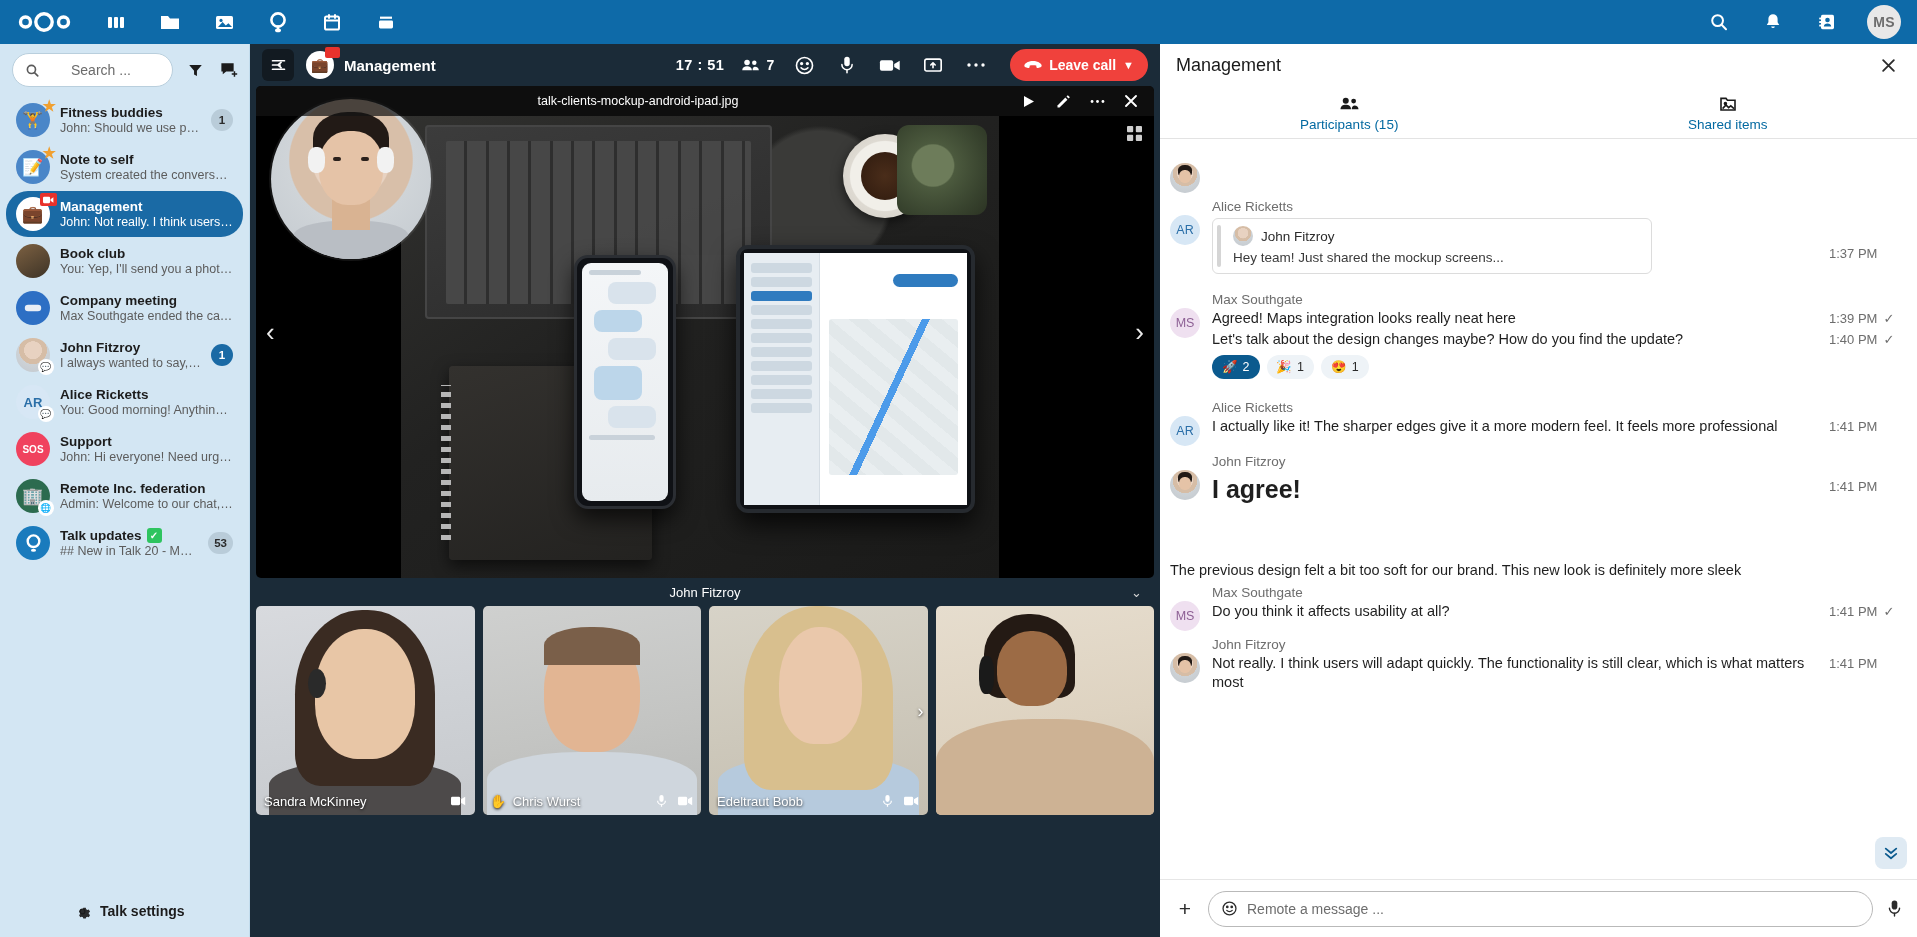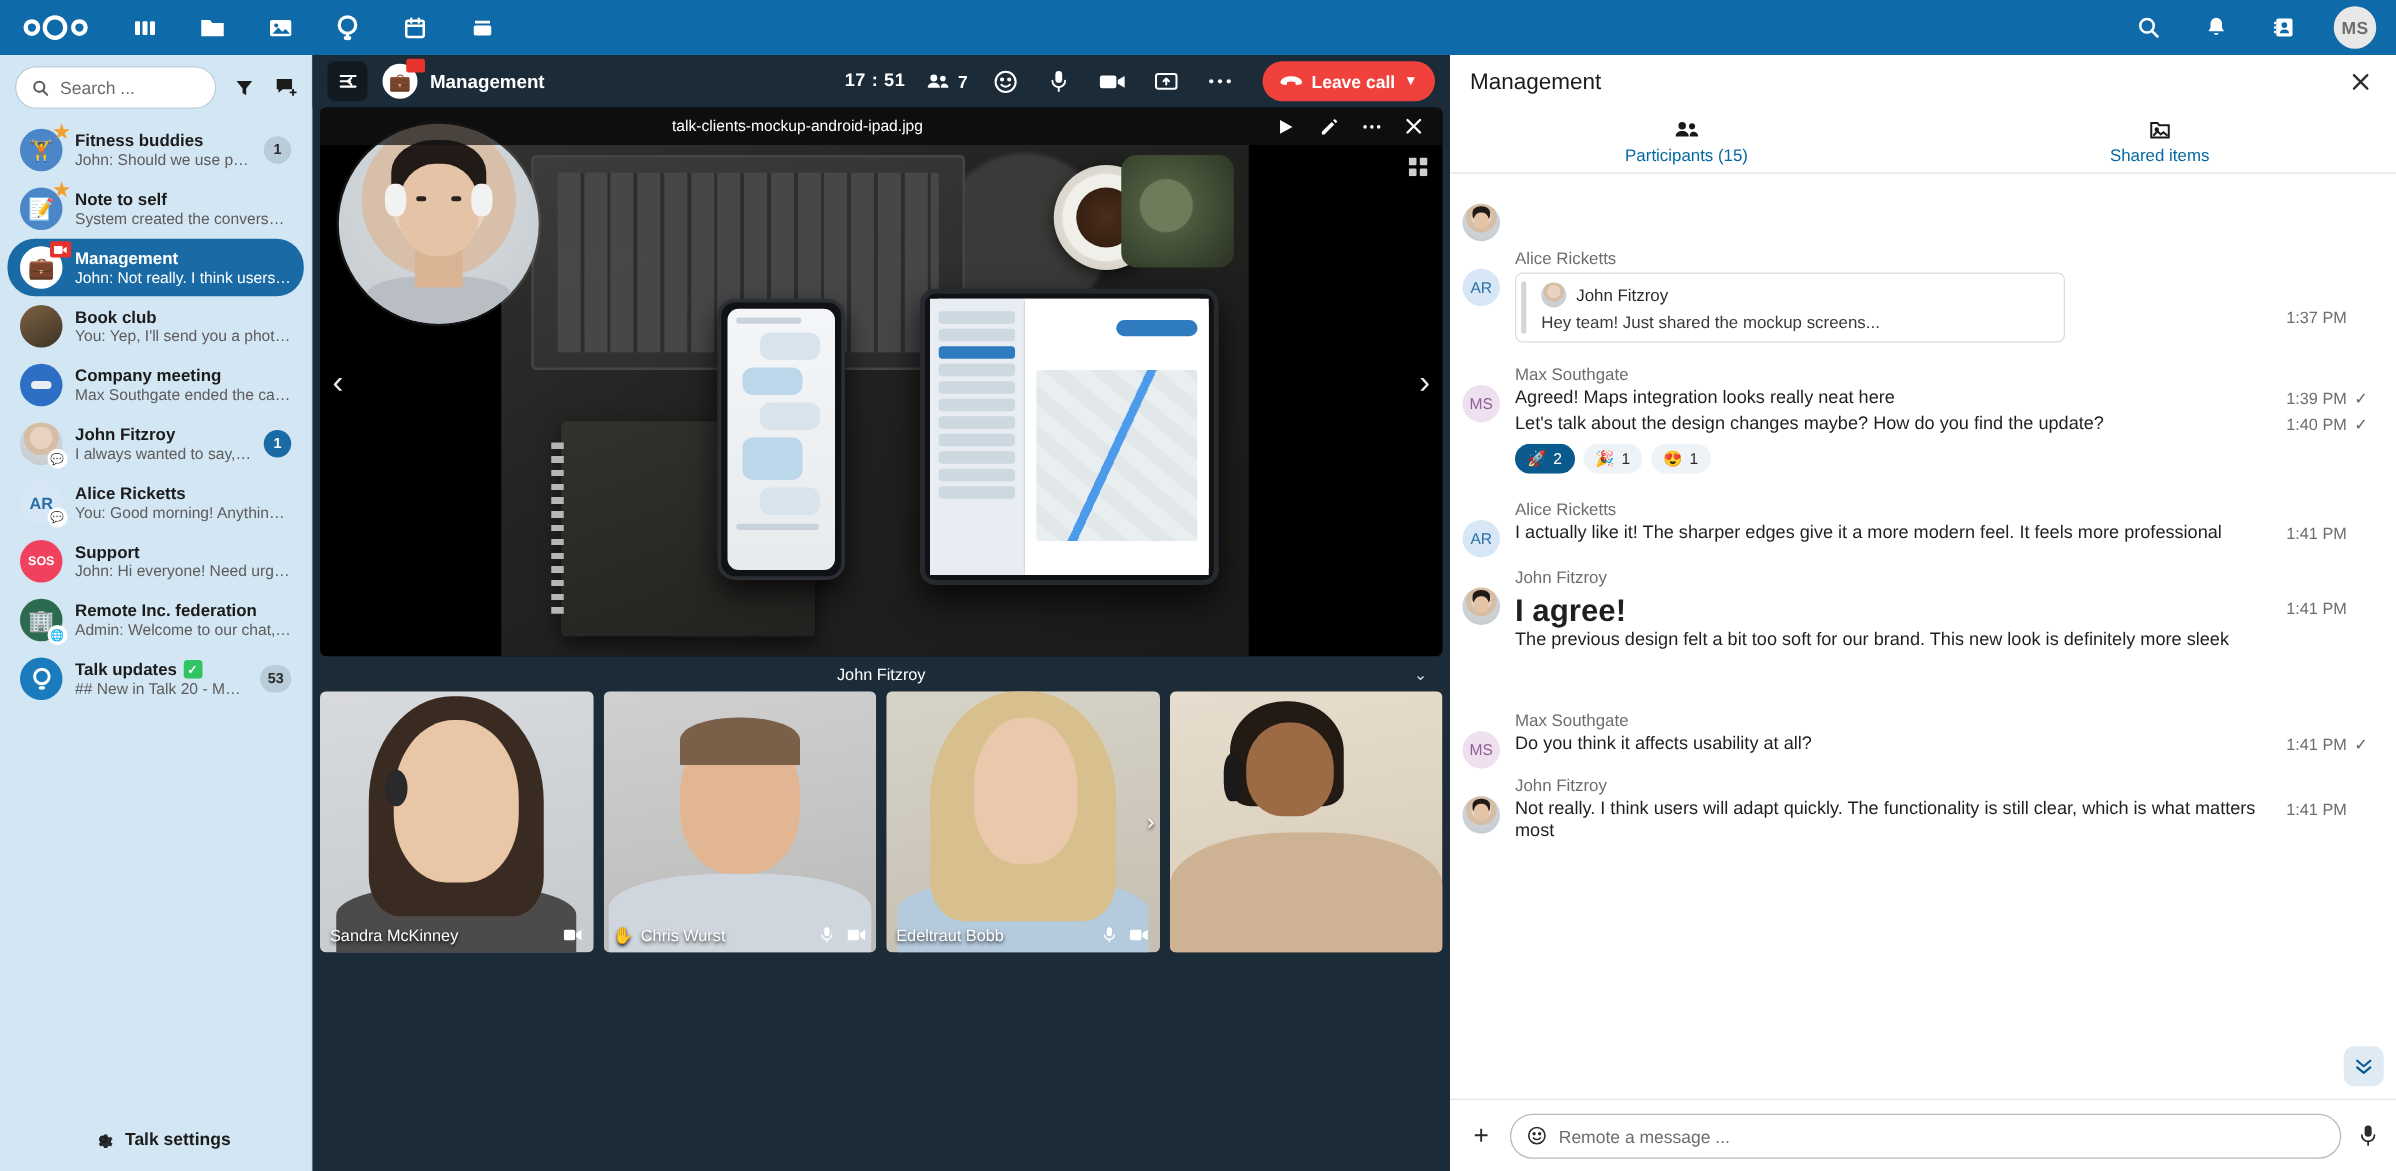--- a/index.html
+++ b/index.html
@@ -37,21 +37,21 @@
     border-right: 1px solid #c2dced;
     display: flex; flex-direction: column;
   }
   .sb-search-row {
     display: flex; align-items: center; padding: 9px 8px 7px 12px; gap: 10px;
   }
   .sb-search {
     flex: 1; height: 34px; border-radius: 18px; background: #ffffff;
     border: 1px solid #b9cfdd; display: flex; align-items: center; padding: 0 12px; gap: 8px;
   }
-  .sb-search-text { color: #6b6b6b; font-size: 14px; }
+  .sb-search-text { color: #6b6b6b; font-size: 14px; margin-left: 23px; }
   .sb-ico-btn { width: 24px; height: 24px; display: flex; align-items: center; justify-content: center; cursor: pointer; }
 
   .conv-list { flex: 1; overflow: hidden; padding: 2px 4px 0 4px; }
   .conv {
     display: flex; align-items: center; gap: 10px;
     padding: 6px 10px; margin: 1px 2px; border-radius: 22px; cursor: pointer;
     height: 46px;
   }
   .conv.active { background: #1a6aa5; }
   .conv-av {
@@ -123,21 +123,21 @@
   .call-parts { display: flex; align-items: center; gap: 6px; color: #fff; font-size: 14px; font-weight: 700; cursor: pointer; }
   .ctrl { width: 26px; height: 26px; display: flex; align-items: center; justify-content: center; cursor: pointer; }
   .leave-btn {
     background: #f0413c; color: #fff; height: 32px; border-radius: 16px;
     display: flex; align-items: center; gap: 7px; padding: 0 14px;
     font-size: 14px; font-weight: 700; cursor: pointer; margin-left: 4px;
   }
 
   
   .stage {
-    position: relative; margin: 0 6px; height: 439px;
+    position: relative; margin: 0 6px; height: 492px;
     background: #000; border-radius: 5px; overflow: hidden;
   }
   .file-bar {
     position: absolute; top: 0; left: 0; right: 0; height: 30px;
     background: rgba(20,20,20,.72); display: flex; align-items: center; z-index: 6;
   }
   .file-name { flex: 1; text-align: center; color: #fff; font-size: 12.5px; }
   .file-actions { display: flex; align-items: center; gap: 16px; padding-right: 14px; }
   .fa-ico { width: 18px; height: 18px; display:flex; align-items:center; justify-content:center; cursor: pointer; }
   .photo {
@@ -980,21 +980,21 @@
         <div class="msg-author">John Fitzroy</div>
         <div class="msg-row">
           <div class="msg-text big">I agree!</div>
           <div class="msg-time" style="padding-top:8px;">
               <span>1:41 PM</span>
             </div>
         </div>
       </div>
     </div>
 
-    <div class="msg" style="margin-top:4px;">
+    <div class="msg" style="margin-top:4px;flex-direction:column;">
       <div class="msg-av blank"></div>
       <div class="msg-body" style="margin-top:-14px;">
         <div class="msg-row">
           <div class="msg-text">The previous design felt a bit too soft for our brand. This new look is definitely more sleek</div>
           <div class="msg-time">
               <span></span>
             </div>
         </div>
       </div>
     </div>

